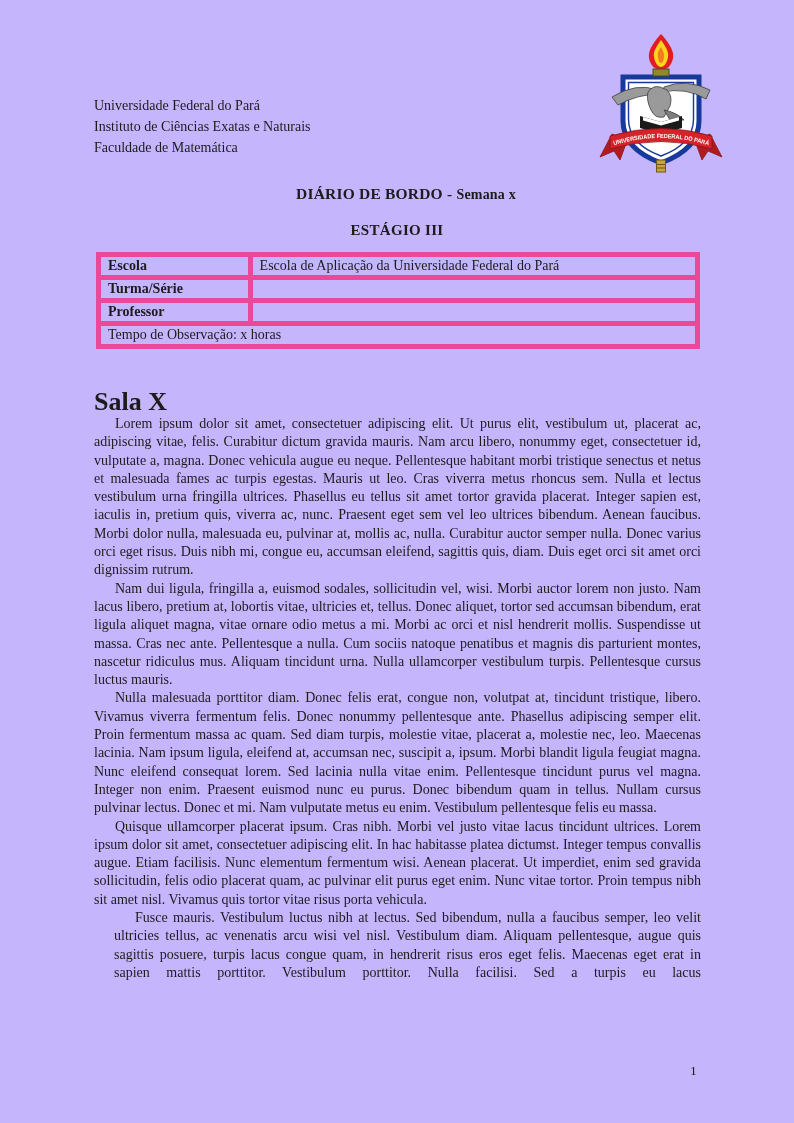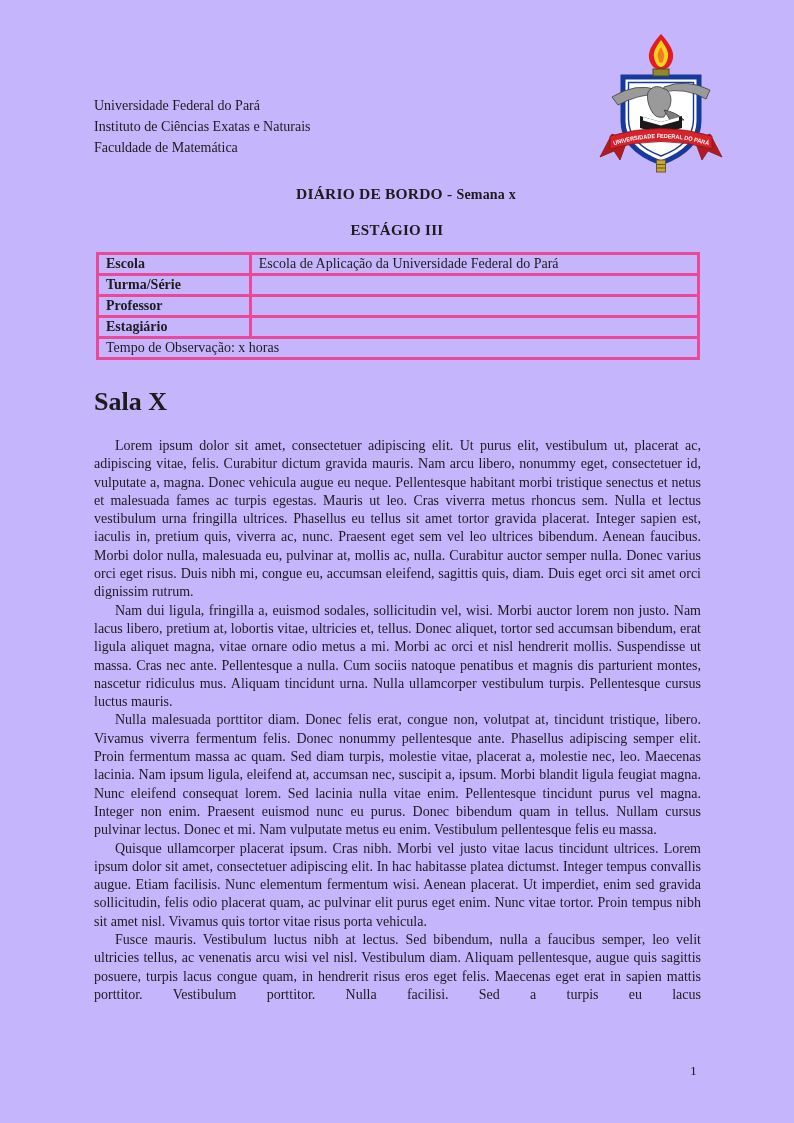--- a/index.html
+++ b/index.html
@@ -49,50 +49,50 @@
   }
   table.doc-table {
     position: absolute;
     left: 96px;
     top: 252px;
     width: 604px;
     border-collapse: collapse;
     font-size: 14px;
   }
   table.doc-table td {
-    border: 3px solid #ec4899;
+    border: 5px solid #ec4899;
     padding: 1px 7px;
     height: 19px;
     line-height: 16px;
     vertical-align: middle;
     white-space: nowrap;
   }
   td.lbl { font-weight: bold; }
   .val-gap { margin-left: 12px; }
   .section-heading {
     position: absolute;
     left: 94px;
     top: 387px;
     font-size: 26px;
     font-weight: bold;
     text-align: center;
   }
   .content {
     position: absolute;
     left: 94px;
-    top: 437px;
+    top: 415px;
     width: 607px;
     height: 646px;
     overflow: hidden;
     font-size: 14px;
     line-height: 18.3px;
     text-align: justify;
   }
   .content p { margin: 0; text-indent: 21px; }
-  .content p.cut { text-align-last: justify; }
+  .content p.cut { text-align-last: justify; margin-left: 20px; }
   .page-number {
     position: absolute;
     left: 690px;
     top: 1063px;
     font-size: 13.5px;
   }
 </style>
 </head>
 <body>
 
@@ -171,24 +171,20 @@
       </tr>
       <tr>
         <td class="lbl">Turma/Série</td>
         <td colspan="3"></td>
       </tr>
       <tr>
         <td class="lbl">Professor</td>
         <td colspan="3"></td>
       </tr>
       <tr>
-        <td class="lbl">Estagiário</td>
-        <td colspan="3"></td>
-      </tr>
-      <tr>
         <td colspan="4">
           <span class="lbl">Tempo de Observação:</span>
           <span>x horas</span>
         </td>
       </tr>
     </tbody>
   </table>
 
   <div class="section-heading">Sala X</div>
 

